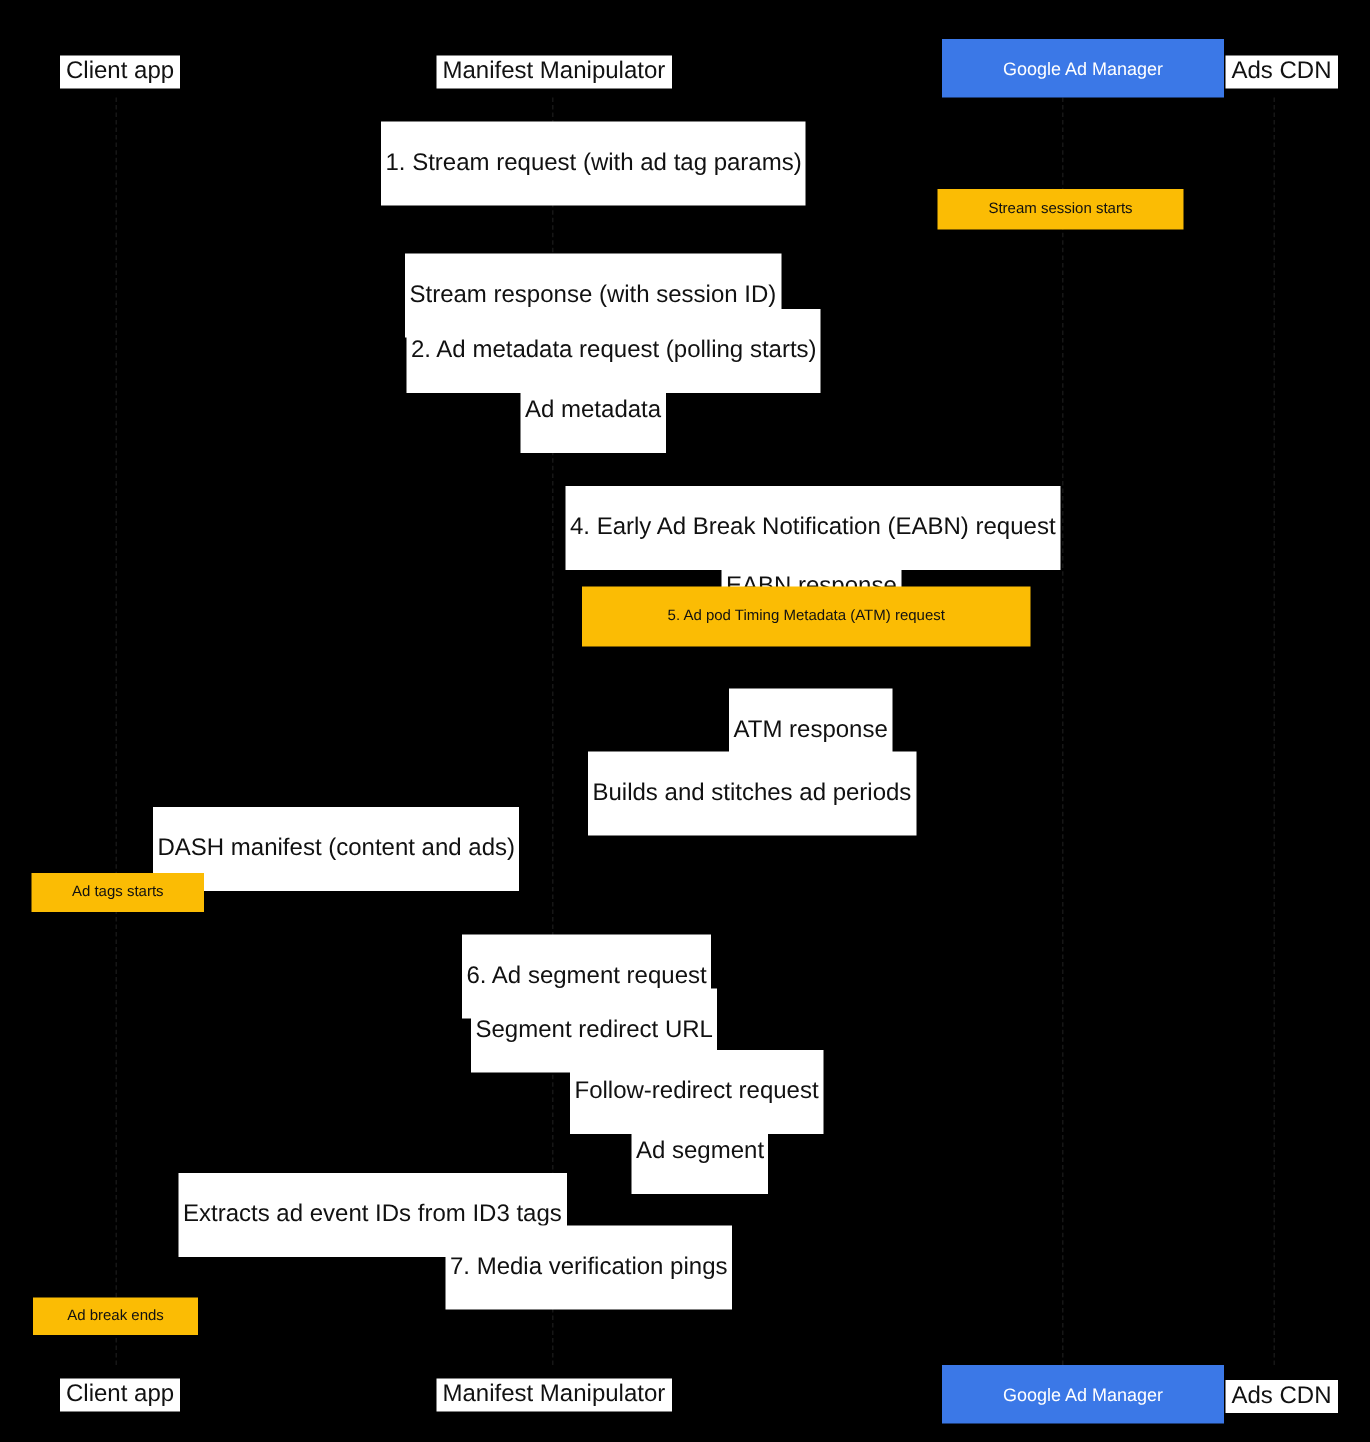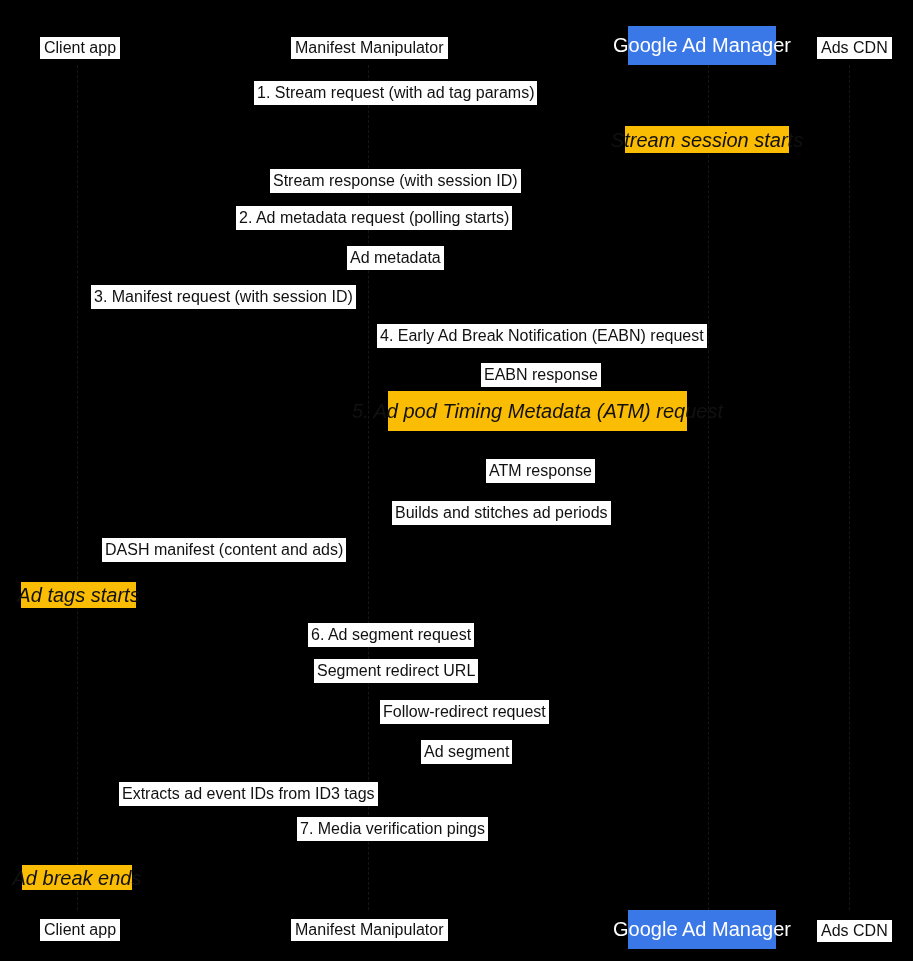--- a/index.html
+++ b/index.html
@@ -35,50 +35,49 @@
     color: var(--label-text);
     font-size: 16px;
     line-height: 20px;
     padding: 1px 4px;
     white-space: nowrap;
   }
   .actor-highlight {
     position: absolute;
     background: var(--gam-bg);
     color: var(--gam-text);
-    width: 148px;
+    width: 188px;
     height: 39px;
     display: flex;
     align-items: center;
     justify-content: center;
-    font-size: 20px;
+    font-size: 12px;
     white-space: nowrap;
   }
   .msg {
     position: absolute;
     background: var(--label-bg);
     color: var(--label-text);
     font-size: 16px;
     line-height: 20px;
-    padding: 2px 3px;
+    padding: 18px 3px;
     white-space: nowrap;
   }
   .note {
     position: absolute;
     background: var(--note-bg);
     color: var(--note-text);
-    font-size: 20px;
+    font-size: 10px;
     line-height: 20px;
     text-align: center;
     display: flex;
     flex-direction: column;
     align-items: center;
     justify-content: center;
     white-space: nowrap;
-    font-style: italic;
   }
 </style>
 </head>
 <body>
 
 <div id="diagram">
 
   <div class="lifeline" style="left:69px"></div>
   <div class="lifeline" style="left:360px"></div>
   <div class="lifeline" style="left:700px"></div>
@@ -88,25 +87,24 @@
   <div class="actor-label" style="left:283px; top:29px">Manifest Manipulator</div>
   <div class="actor-highlight" style="left:620px; top:18px">Google Ad Manager</div>
   <div class="actor-label" style="left:809px; top:29px">Ads CDN</div>
 
   <div class="msg" style="left:246px; top:73px">1. Stream request (with ad tag params)</div>
 
   <div class="note" style="left:617px; top:118px; width:164px; height:27px">Stream session starts</div>
 
   <div class="msg" style="left:262px; top:161px">Stream response (with session ID)</div>
 
-  <div class="msg" style="left:228px; top:198px">2. Ad metadata request (polling starts)</div>
+  <div class="msg" style="left:263px; top:198px">2. Ad metadata request (polling starts)</div>
 
   <div class="msg" style="left:339px; top:238px">Ad metadata</div>
 
-  <div class="msg" style="left:83px; top:277px">3. Manifest request (with session ID)</div>
 
   <div class="msg" style="left:369px; top:316px">4. Early Ad Break Notification (EABN) request</div>
 
   <div class="msg" style="left:473px; top:355px">EABN response</div>
 
   <div class="note" style="left:380px; top:383px; width:299px; height:40px">
     <span>5. Ad pod Timing Metadata (ATM) request</span>
   </div>
 
   <div class="msg" style="left:478px; top:451px">ATM response</div>

